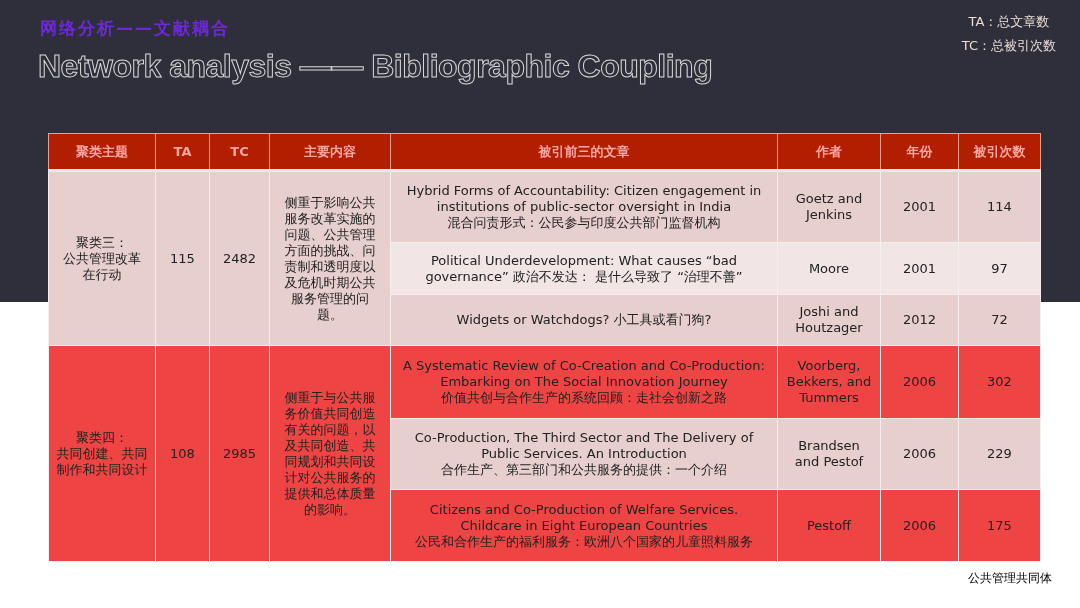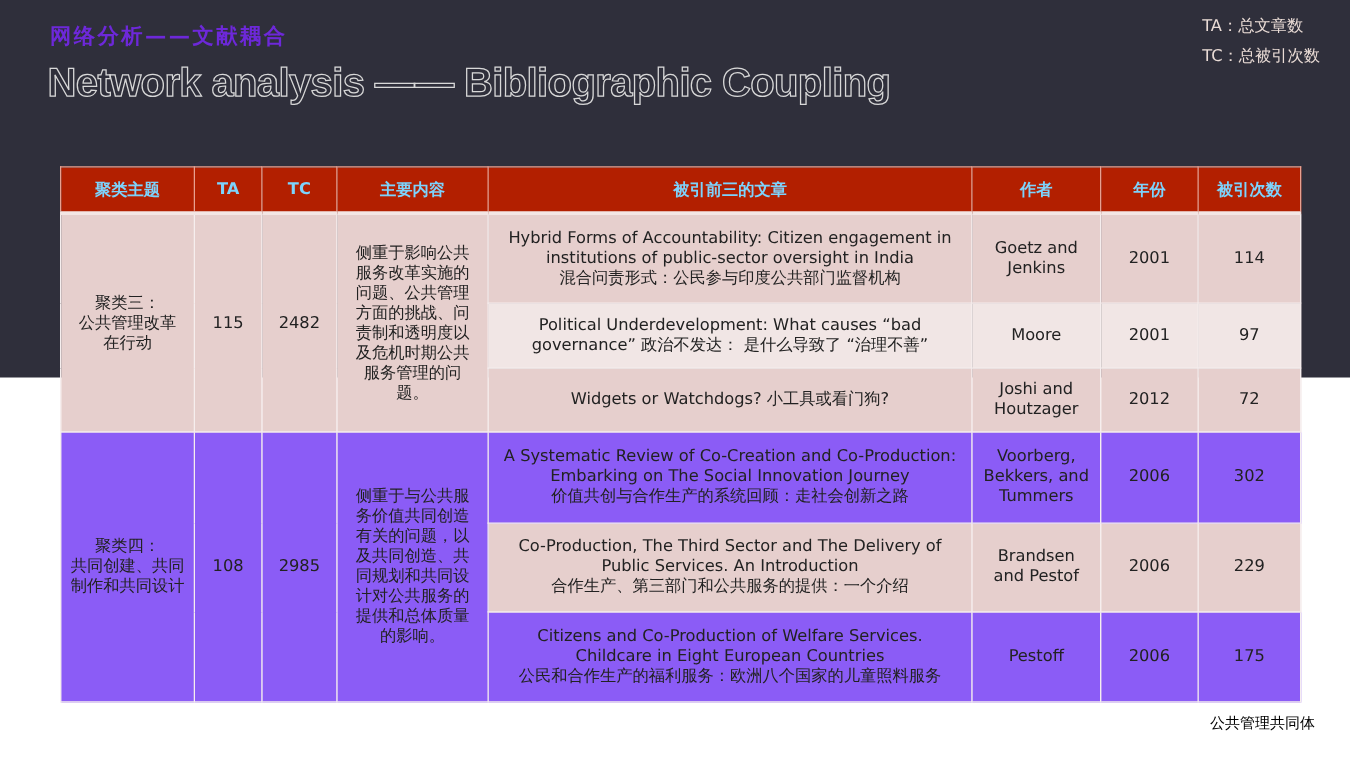--- a/index.html
+++ b/index.html
@@ -1,28 +1,28 @@
 <!DOCTYPE html>
 <html><head>
 <meta charset="utf-8">
 <style>
   * { box-sizing: border-box; margin: 0; padding: 0; }
   html, body { width: 1080px; height: 608px; overflow: hidden; background: #ffffff; }
   body { position: relative; font-family: "DejaVu Sans", "Liberation Sans", sans-serif; }
   .topband { position: absolute; left: 0; top: 0; width: 1080px; height: 302px; background: #2f2f3b; }
   .title-cn { position: absolute; left: 40px; top: 17px; font-size: 17px; font-weight: bold; color: #6d28d9; letter-spacing: 2px; white-space: nowrap; }
   .title-en { position: absolute; left: 38px; top: 48px; font-size: 32px; font-weight: bold; color: transparent; -webkit-text-stroke: 1px #d8d8d8; white-space: nowrap; letter-spacing: -0.5px; font-family: "Liberation Sans", sans-serif; }
-  .legend { position: absolute; right: 24px; top: 10px; text-align: left; color: #eadcd6; font-size: 13px; line-height: 24px; }
+  .legend { position: absolute; right: 24px; top: 10px; text-align: center; color: #eadcd6; font-size: 13px; line-height: 24px; }
   .legend div { white-space: nowrap; }
   table { position: absolute; left: 48px; top: 133px; width: 992px; border-collapse: collapse; table-layout: fixed; }
-  th { background: #b21f00; color: #7dd3fc; font-size: 13px; font-weight: bold; height: 37px; border: 1px solid #e8a090; border-bottom: 3px solid #f3e6e4; margin-left: 40px; }
+  th { background: #b21f00; color: #fca5a5; font-size: 13px; font-weight: bold; height: 37px; border: 1px solid #e8a090; border-bottom: 3px solid #f3e6e4; margin-left: 40px; }
   td { font-size: 13px; color: #222222; text-align: center; vertical-align: middle; border: 1.5px solid #f6eeee; line-height: 16px; padding: 2px 6px; }
   .c3 td { background: #e6cfcd; }
   .c3 tr.alt td.alt { background: #f1e6e5; }
-  .c4 td { background: #8b5cf6; }
+  .c4 td { background: #ef4444; }
   .c4 tr.alt td.alt { background: #e6cfcd; }
   td.content { padding: 2px 12px; }
   td.article { padding: 2px 8px; font-size: 13px; }
   .footer { position: absolute; right: 28px; top: 570px; font-size: 12px; color: #000000; }
 </style>
 </head>
 <body>
 
 <div class="topband"></div>
 <div class="title-cn">网络分析——文献耦合</div>

